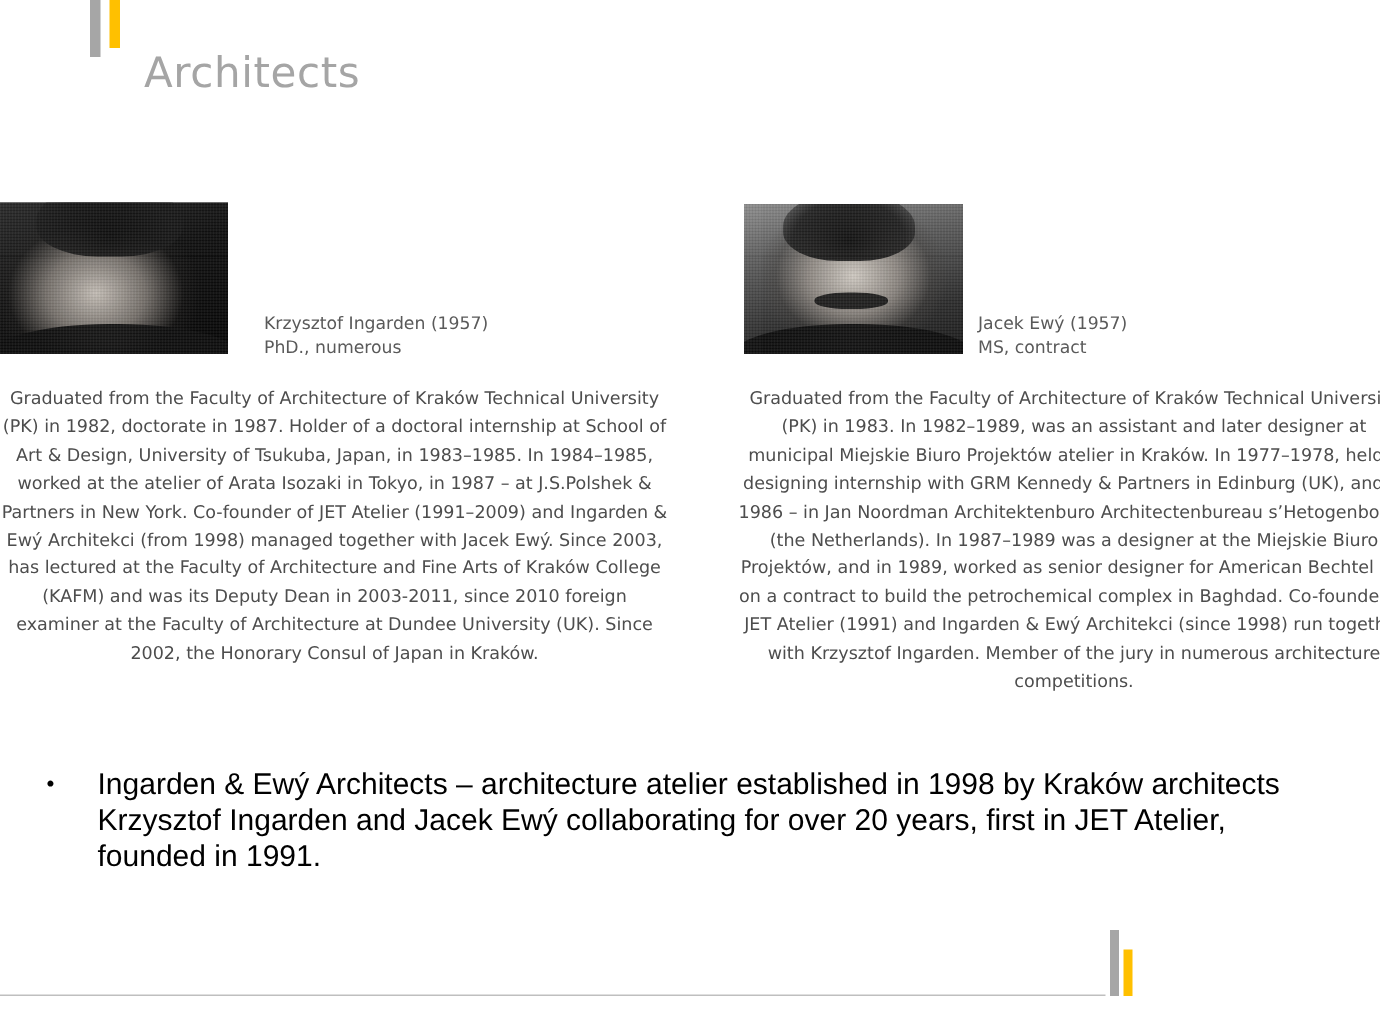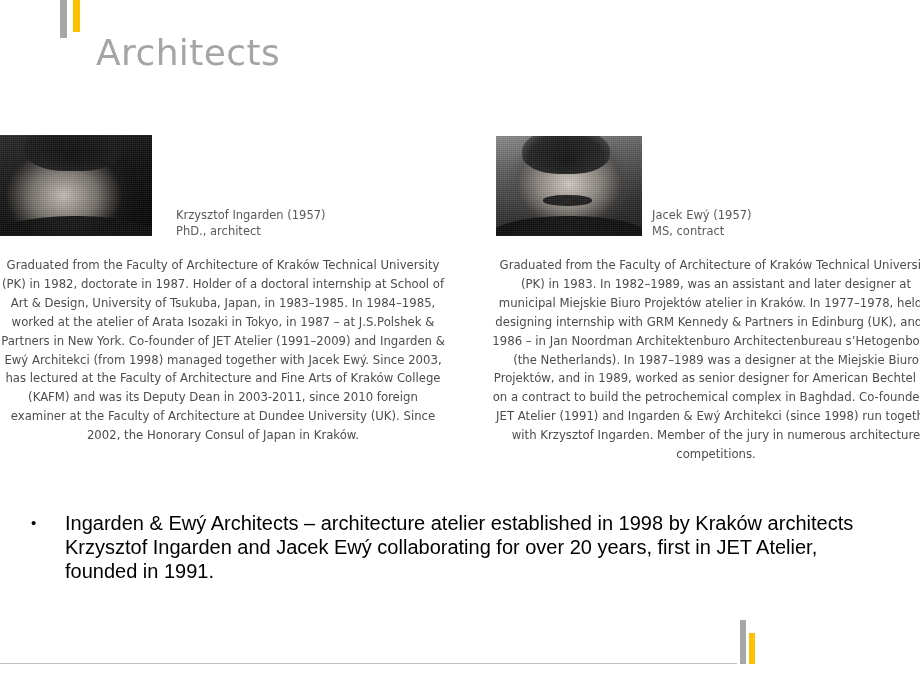--- a/index.html
+++ b/index.html
@@ -37,21 +37,21 @@
     width: 7px;
     height: 32px;
     background: #ffc000;
   }
 
   
   .page-title {
     position: absolute;
     left: 96px;
     top: 32px;
-    font-size: 36px;
+    font-size: 28px;
     font-weight: 400;
     color: #a5a5a5;
     letter-spacing: 0.4px;
     font-family: "DejaVu Sans", sans-serif;
     white-space: nowrap;
   }
 
   
   .profiles {
     position: absolute;
@@ -252,21 +252,21 @@
     <div class="profile-head">
       <div class="photo">
         <div class="bg"></div>
         <div class="hair"></div>
 
         <div class="shoulder"></div>
         <div class="grain"></div>
       </div>
       <div class="profile-caption">
         <span class="name">Krzysztof Ingarden (1957)</span>
-        <span class="role">PhD., architect</span>
+        <span class="role">PhD., numerous</span>
       </div>
     </div>
     <div class="profile-bio">Graduated from the Faculty of Architecture of Kraków Technical University (PK) in 1982, doctorate in 1987. Holder of a doctoral internship at School of Art &amp; Design, University of Tsukuba, Japan, in 1983–1985. In 1984–1985, worked at the atelier of Arata Isozaki in Tokyo, in 1987 – at J.S.Polshek &amp; Partners in New York. Co-founder of JET Atelier (1991–2009) and Ingarden &amp; Ewý Architekci (from 1998) managed together with Jacek Ewý. Since 2003, has lectured at the Faculty of Architecture and Fine Arts of Kraków College (KAFM) and was its Deputy Dean in 2003-2011, since 2010 foreign examiner at the Faculty of Architecture at Dundee University (UK). Since 2002, the Honorary Consul of Japan in Kraków.</div>
   </div>
 
   <div class="profile right">
     <div class="profile-head">
       <div class="photo">
         <div class="bg"></div>
         <div class="hair"></div>

